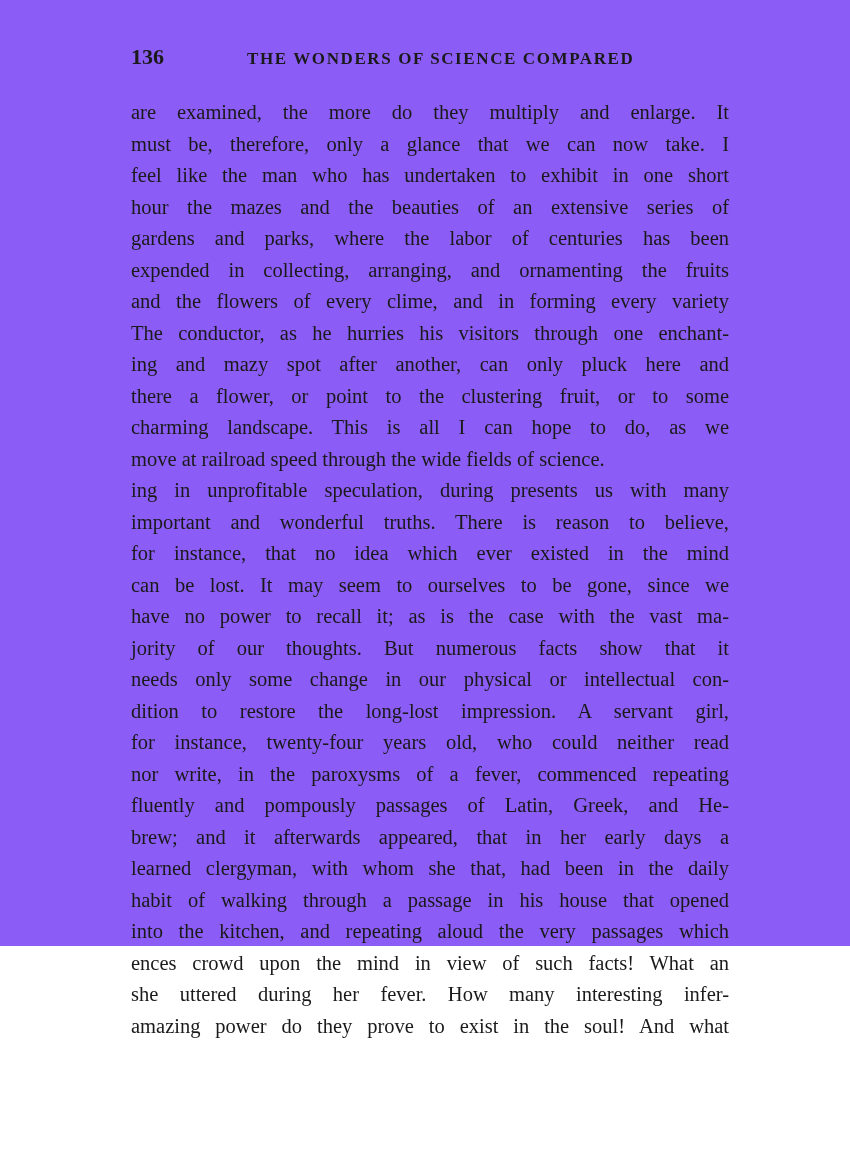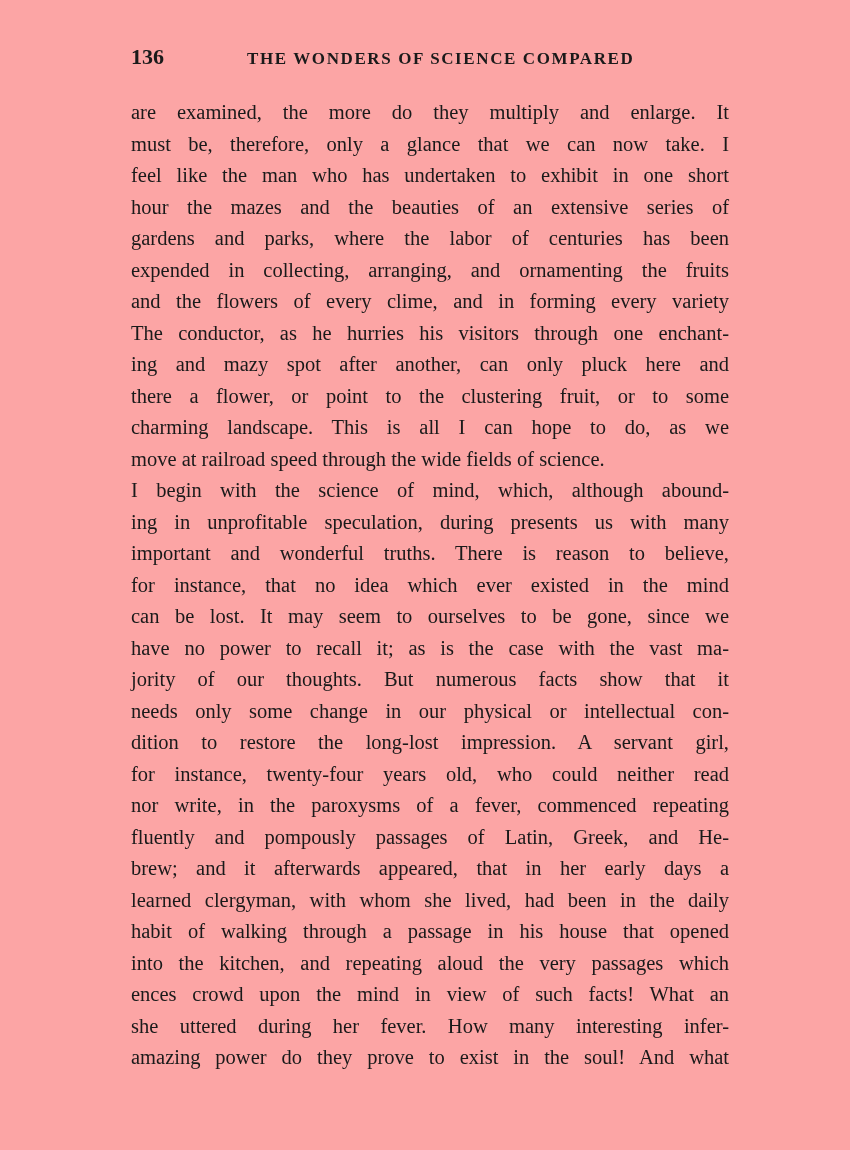--- a/index.html
+++ b/index.html
@@ -13,22 +13,22 @@
       position: relative;
       overflow: hidden;
       font-family: "Liberation Serif", "DejaVu Serif", serif;
       color: #1a1a1a;
     }
     .page {
       position: absolute;
       left: 0;
       top: 0;
       width: 850px;
-      height: 1150px;
-      background: #fca5a5;
+      height: 946px;
+      background: #8b5cf6;
     }
     .running-head {
       position: absolute;
       top: 44px;
       left: 131px;
       width: 600px;
       height: 30px;
     }
     .page-number {
       position: absolute;
@@ -87,34 +87,33 @@
       <span class="line">gardens and parks, where the labor of centuries has been</span>
       <span class="line">expended in collecting, arranging, and ornamenting the fruits</span>
       <span class="line">and the flowers of every clime, and in forming every variety</span>
       <span class="line">The conductor, as he hurries his visitors through one enchant-</span>
       <span class="line">ing and mazy spot after another, can only pluck here and</span>
       <span class="line">there a flower, or point to the clustering fruit, or to some</span>
       <span class="line">charming landscape.  This is all I can hope to do, as we</span>
       <span class="line last">move at railroad speed through the wide fields of science.</span>
     </div>
     <div>
-      <span class="line">I begin with the science of mind, which, although abound-</span>
       <span class="line">ing in unprofitable speculation, during presents us with many</span>
       <span class="line">important and wonderful truths.  There is reason to believe,</span>
       <span class="line">for instance, that no idea which ever existed in the mind</span>
       <span class="line">can be lost.  It may seem to ourselves to be gone, since we</span>
       <span class="line">have no power to recall it; as is the case with the vast ma-</span>
       <span class="line">jority of our thoughts.  But numerous facts show that it</span>
       <span class="line">needs only some change in our physical or intellectual con-</span>
       <span class="line">dition to restore the long-lost impression.  A servant girl,</span>
       <span class="line">for instance, twenty-four years old, who could neither read</span>
       <span class="line">nor write, in the paroxysms of a fever, commenced repeating</span>
       <span class="line">fluently and pompously passages of Latin, Greek, and He-</span>
       <span class="line">brew; and it afterwards appeared, that in her early days a</span>
-      <span class="line">learned clergyman, with whom she lived, had been in the daily</span>
+      <span class="line">learned clergyman, with whom she that, had been in the daily</span>
       <span class="line">habit of walking through a passage in his house that opened</span>
       <span class="line">into the kitchen, and repeating aloud the very passages which</span>
       <span class="line">ences crowd upon the mind in view of such facts!  What an</span>
       <span class="line">she uttered during her fever.  How many interesting infer-</span>
       <span class="line">amazing power do they prove to exist in the soul!  And what</span>
     </div>
   </div>
 
 </div>
 

